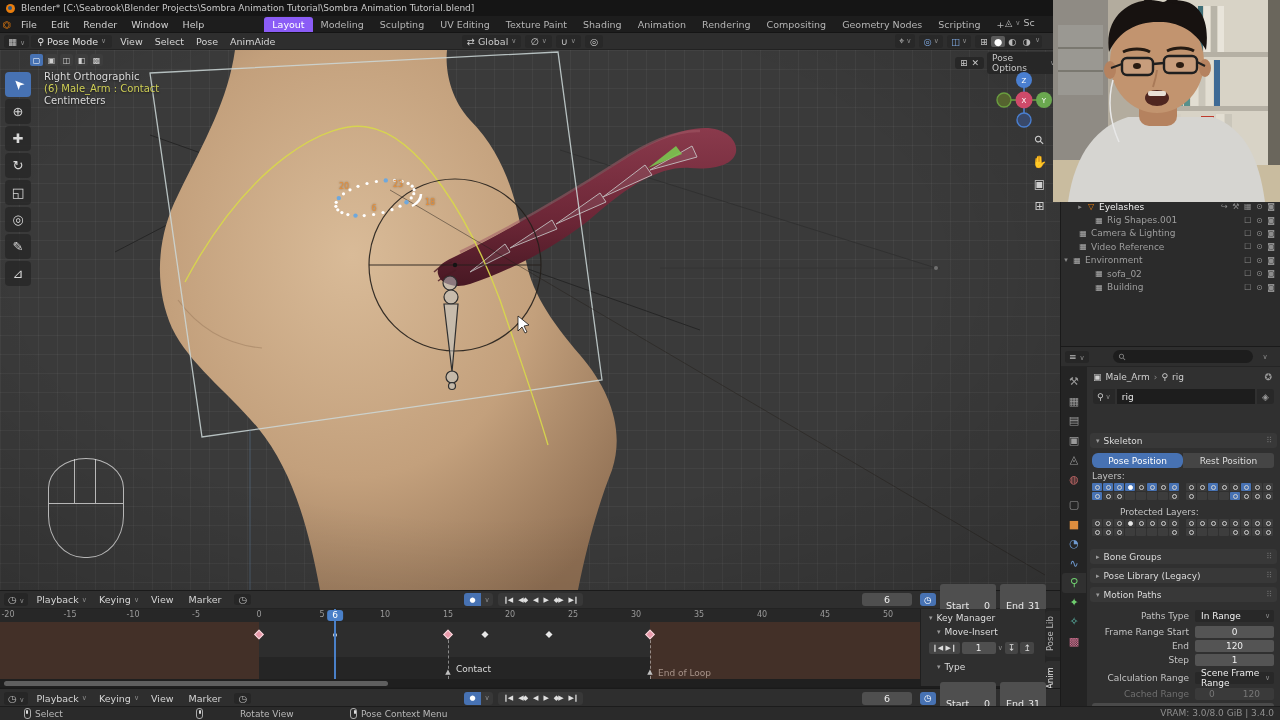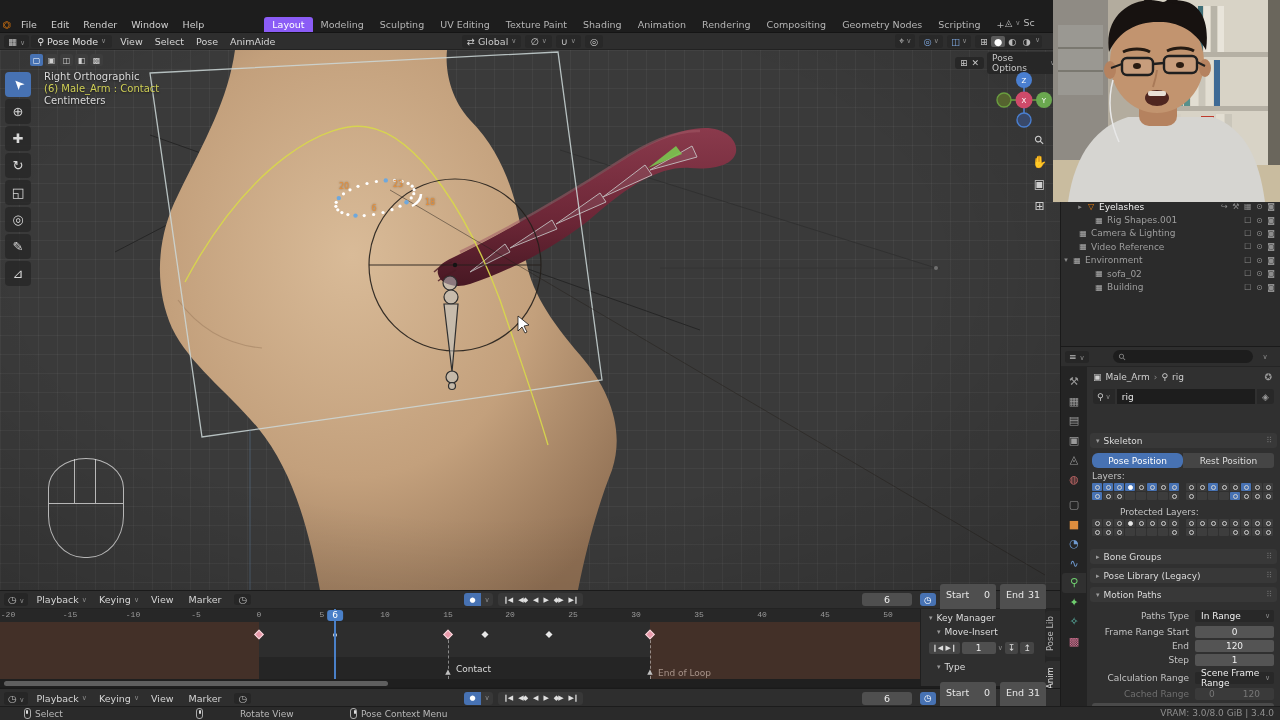--- a/index.html
+++ b/index.html
@@ -138,23 +138,23 @@
   .stopwatch-box { background:#262626; border-radius:3px; padding:0 4px; color:#bbb; margin-left:2px; }
   .rec-group { position:absolute; left:464px; display:flex; }
   .rec-btn { background:#4772b3; border-radius:3px 0 0 3px; width:17px; height:13px; display:flex; align-items:center; justify-content:center; color:#fff; font-size:7px; }
   .rec-dd { background:#383838; border-radius:0 3px 3px 0; width:12px; height:13px; display:flex; align-items:center; justify-content:center; }
   .transport { position:absolute; left:498px; background:#383838; border-radius:3px; height:13px; display:flex; align-items:center; padding:0 2px; }
   .tp-btn { padding:0 3px; color:#e0e0e0; font-size:7px; letter-spacing:-1px; }
   .frame-field { position:absolute; left:862px; width:50px; height:13px; background:#4f4f4f; border-radius:3px;
     display:flex; align-items:center; justify-content:center; color:#f0f0f0; }
   .sw-toggle { position:absolute; left:920px; width:16px; height:13px; background:#4772b3; border-radius:3px;
     display:flex; align-items:center; justify-content:center; color:#fff; font-size:9px; }
-  .range-field { position:absolute; height:14px; background:#4f4f4f; border-radius:3px; display:flex; align-items:flex-end;
+  .range-field { position:absolute; height:14px; background:#4f4f4f; border-radius:3px; display:flex; align-items:flex-start;
     justify-content:space-between; padding:16px 6px; color:#e8e8e8; }
-  .tl-ruler { position:absolute; left:0; top:18px; width:920px; height:13px; background:#272727;font-family:Liberation Mono, monospace; }
+  .tl-ruler { position:absolute; left:0; top:18px; width:920px; height:13px; background:#272727; }
   .tick { position:absolute; top:1px; transform:translateX(-50%); color:#9a9a9a; font-size:8px; }
   .tl-tracks { position:absolute; left:0; top:31px; width:920px; height:57px; background:#292929; }
   .track-upper { position:absolute; left:0; top:0; right:0; height:35px; background:#2d2d2d; }
   .track-lower { position:absolute; left:0; top:35px; right:0; height:22px; background:#252525; }
   .red-range { position:absolute; top:0; height:57px; background:#433028; }
   .kf { position:absolute; top:9px; width:7px; height:7px; transform:translateX(-50%) rotate(45deg); }
   .kf-sel { background:#e89aaa; border:1px solid #f5d8de; }
   .kf-w { width:5px; height:5px; top:10px; background:#e8e8e8; }
   .kf-dot { width:4px; height:4px; top:11px; background:#d8d8d8; border-radius:50%; transform:translateX(-50%); }
   .kf-vline { position:absolute; top:13px; height:44px; border-left:1px dashed rgba(255,255,255,.45); }
@@ -187,20 +187,24 @@
   .mico.mico-left::after { left:0.5px; }
   .mico.mico-middle::after { left:2px; }
   .mico.mico-right::after { right:0.5px; }
   .vram { position:absolute; right:6px; top:1px; color:#8f8f8f; }
 </style>
 </head>
 <body>
 
 <div class="root">
 
+  <div class="titlebar">
+    <span class="blender-logo"></span>
+    <span>Blender* [C:\Seabrook\Blender Projects\Sombra Animation Tutorial\Sombra Animation Tutorial.blend]</span>
+  </div>
 
   <div class="menubar">
     <span style="width:14px;text-align:center;color:#e87d0d;">⏣</span>
     <div style="display:flex;">
 
     <span class="menu">File</span>
         <span class="menu">Edit</span>
         <span class="menu">Render</span>
         <span class="menu">Window</span>
         <span class="menu">Help</span>

